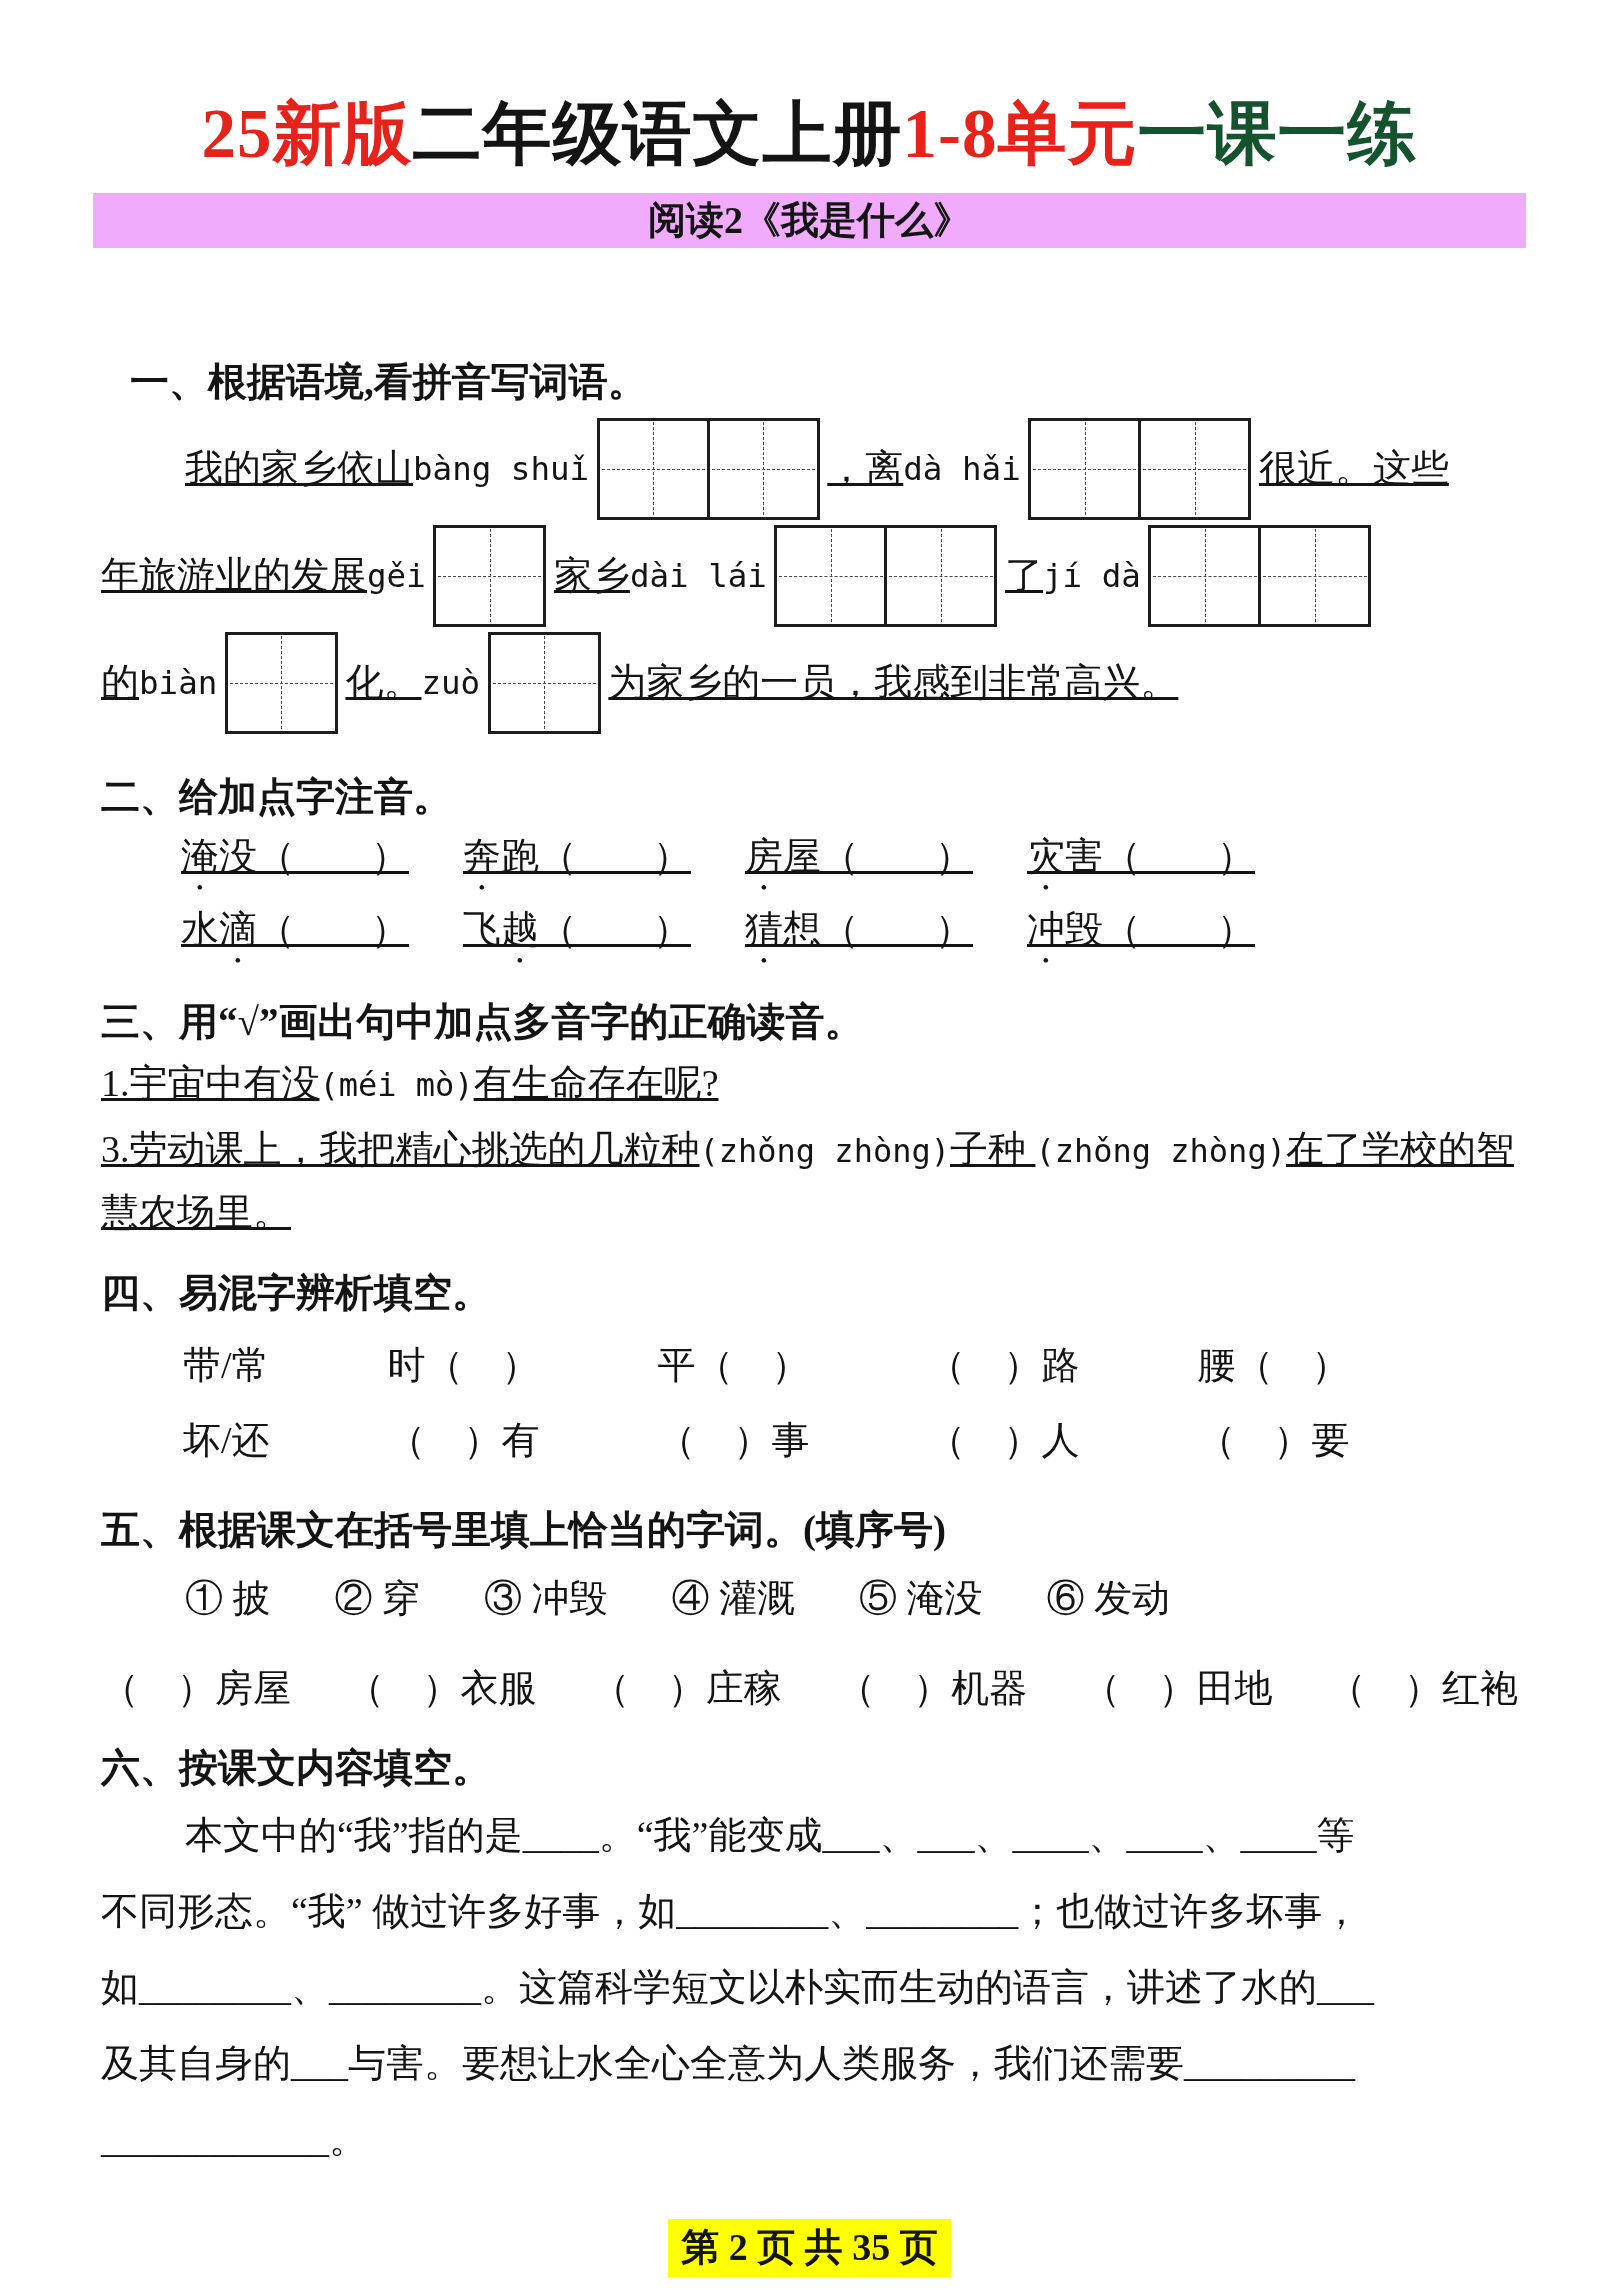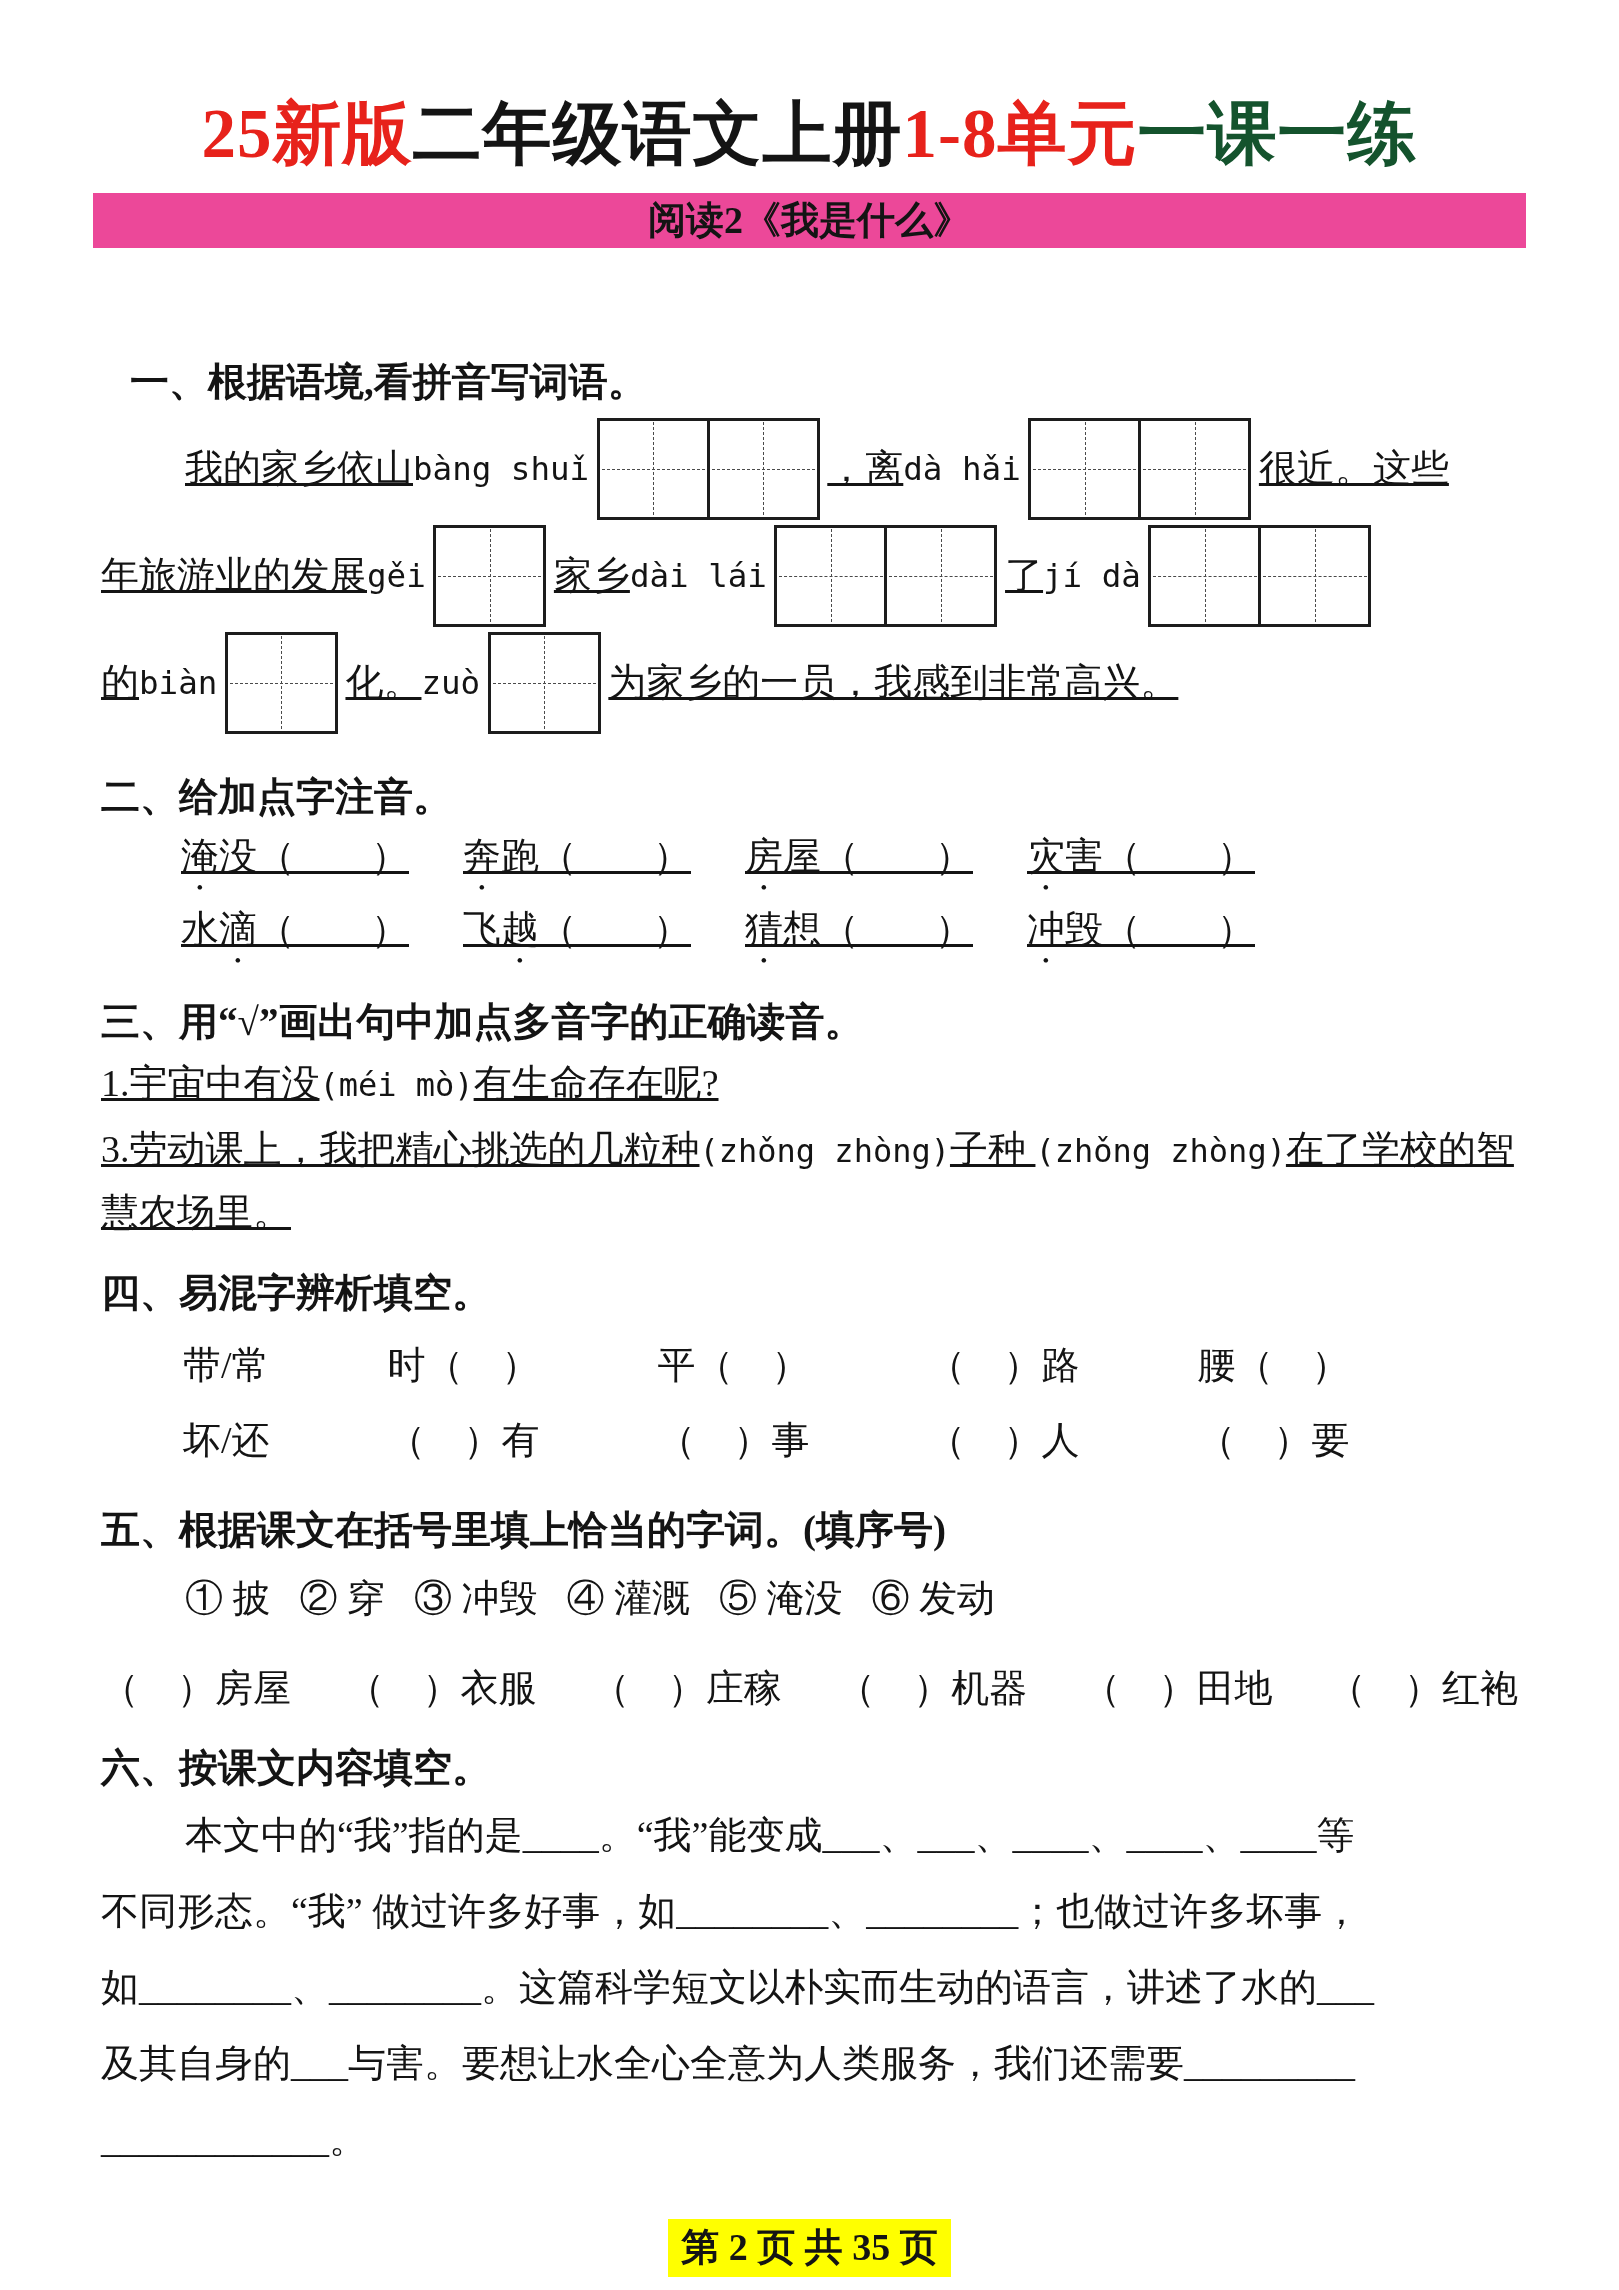--- a/index.html
+++ b/index.html
@@ -33,33 +33,33 @@
   .wcell::before{content:"";position:absolute;left:50%;top:1.9px;bottom:1.9px;border-left:1.9px dashed #4a4a4a;}
   .wcell::after{content:"";position:absolute;top:50%;left:1.9px;right:1.9px;border-top:1.9px dashed #4a4a4a;}
   .row2{display:flex;gap:54px;padding-left:80px;height:73px;align-items:center;font-size:38px;}
   .dotted{
     -webkit-text-emphasis:filled dot;-webkit-text-emphasis-position:under;
     text-emphasis:filled dot;text-emphasis-position:under right;
   }
   .item3{font-size:38px;line-height:61px;margin:3.8px 0;}
   .item3 .py{font-size:32px;}
   .row4{display:flex;gap:118px;padding-left:82px;height:75px;align-items:center;font-size:38px;}
-  .row5opts{display:flex;gap:29px;padding-left:84px;height:63px;align-items:center;font-size:38px;margin-top:9.6px;}
+  .row5opts{display:flex;gap:64px;padding-left:84px;height:63px;align-items:center;font-size:38px;margin-top:9.6px;}
   .row5fill{display:flex;justify-content:space-between;height:63px;align-items:center;font-size:38px;margin-top:27px;}
   .p6{font-size:38px;line-height:76px;}
   .indent6{text-indent:84px;}
   .footer{margin-top:42px;text-align:center;}
   .pagebadge{display:inline-block;font-size:38px;font-weight:700;padding:3.8px 13.4px;}
 </style>
 </head>
 <body>
 
 <div class="title"><span class="tpart" style="color: rgb(231, 34, 27);">25新版</span><span class="tpart" style="color: rgb(20, 20, 20);">二年级语文上册</span><span class="tpart" style="color: rgb(231, 34, 27);">1-8单元</span><span class="tpart" style="color: #14532d;">一课一练</span></div>
 
-<div class="banner" style="background: #ec4899;">
+<div class="banner" style="background: #f0abfc;">
   <span>阅读2《我是什么》</span>
 </div>
 
 <div class="content">
 
   <div class="h h-one">一、根据语境,看拼音写词语。</div>
   <div id="sec1">
       <div class="p1line indent1">
         <span class="cn">我的家乡依山 </span>
         <span class="py">bàng shuǐ</span>

